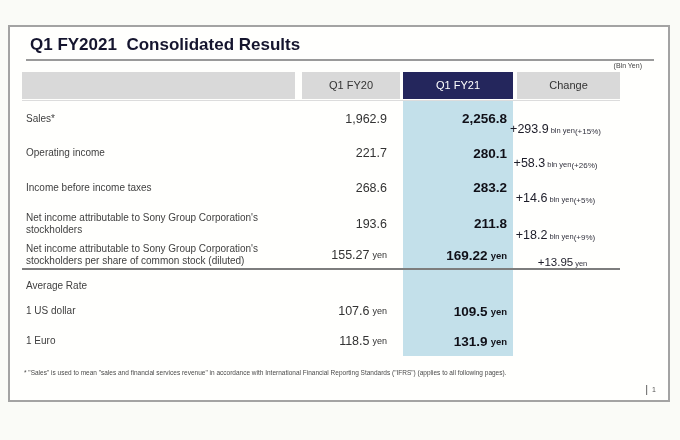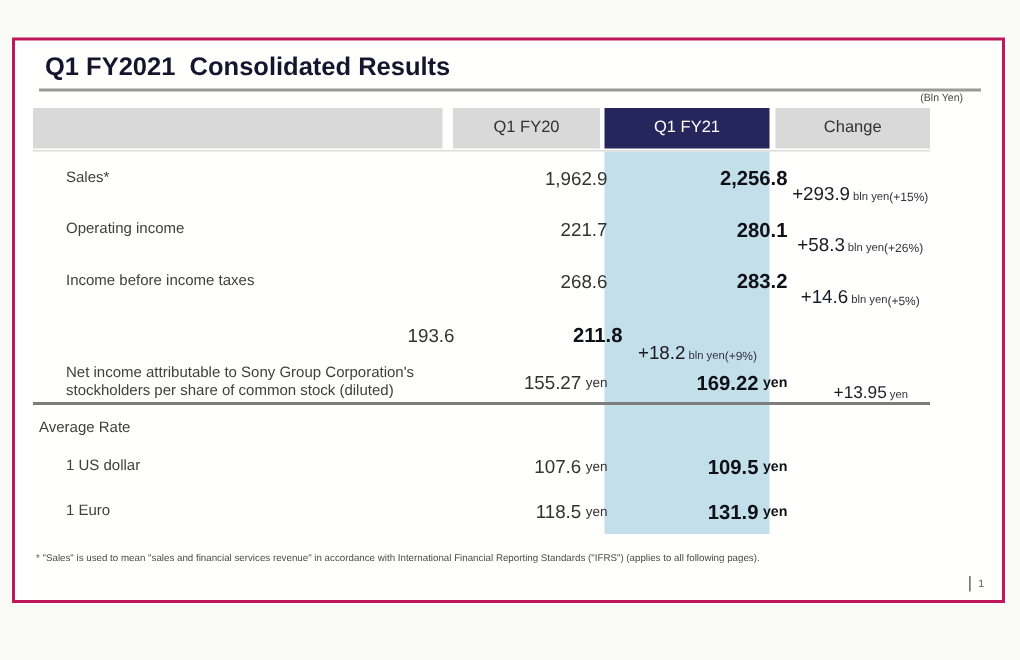--- a/index.html
+++ b/index.html
@@ -5,21 +5,21 @@
   html,body{margin:0;padding:0;}
   body{
     width:680px;height:440px;position:relative;
     background:#fafbf7;
     font-family:"Liberation Sans", sans-serif;
     color:#333;
     overflow:hidden;
   }
   .slide{
     position:absolute;left:8px;top:25px;width:658px;height:373px;
-    border:2px solid #be185d;background:#fffffd;
+    border:2px solid #a3a3a3;background:#fffffd;
   }
   .title{
     position:absolute;left:20px;top:8px;
     font-size:17px;font-weight:bold;color:#15152e;white-space:pre;
   }
   .title-rule{
     position:absolute;left:16px;top:32px;width:628px;height:2px;background:#9a9a9a;
   }
   .unit-note{
     position:absolute;right:26px;top:35px;font-size:7px;color:#444;
@@ -40,21 +40,20 @@
   .hcell.h-fy20{left:280px;width:98px;}
   .hcell.h-fy21{left:381px;width:110px;background:#24265c;color:#ffffff;}
   .hcell.h-change{left:495px;width:103px;}
   .header-underline{
     position:absolute;left:0;top:28px;width:598px;height:1px;background:#dcdcdc;
   }
   .rows{position:absolute;left:0;top:29px;width:598px;}
   .row{
     display:grid;grid-template-columns:279px 102px 110px 107px;
     position:relative;
-    margin-left:18px;
   }
   .cell{display:flex;align-items:center;}
   .cell.label{
     font-size:10px;color:#3f3f3f;line-height:1.2;padding-left:4px;
   }
   .cell.v20{justify-content:flex-end;padding-right:16px;font-size:12.5px;color:#333;}
   .cell.v21{justify-content:flex-end;padding-right:6px;font-size:13.5px;font-weight:bold;color:#101018;}
   .unit{font-size:9px;font-weight:normal;margin-left:3px;color:#333;}
   .v21 .unit{font-weight:bold;color:#101018;font-size:9.5px;}
   .cell.chg{
@@ -125,20 +124,21 @@
         <div class="cell label">Income before income taxes</div>
         <div class="cell v20">268.6</div>
         <div class="cell v21">283.2</div>
         <div class="cell chg">
           <div class="chg-main"><span>+14.6</span><span class="chg-unit">bln yen</span></div>
           <div class="chg-pct">(+5%)</div>
         </div>
       </div>
 
       <div class="row r4">
+        <div class="cell label">Net income attributable to Sony Group Corporation's stockholders</div>
         <div class="cell v20">193.6</div>
         <div class="cell v21">211.8</div>
         <div class="cell chg">
           <div class="chg-main"><span>+18.2</span><span class="chg-unit">bln yen</span></div>
           <div class="chg-pct">(+9%)</div>
         </div>
       </div>
 
       <div class="row r5">
         <div class="cell label">Net income attributable to Sony Group Corporation's stockholders per share of common stock (diluted)</div>

